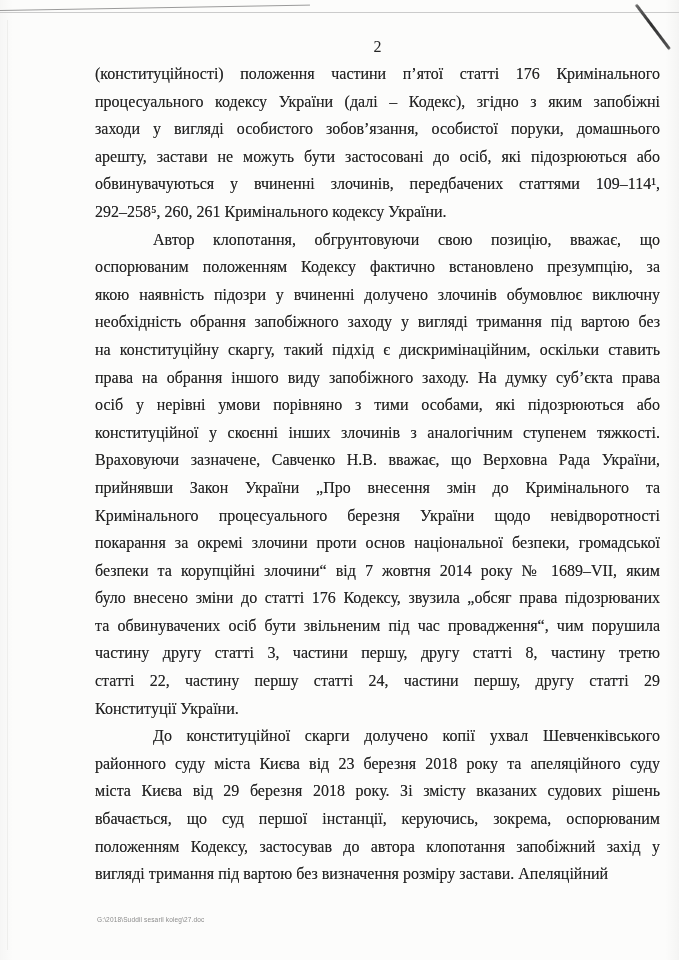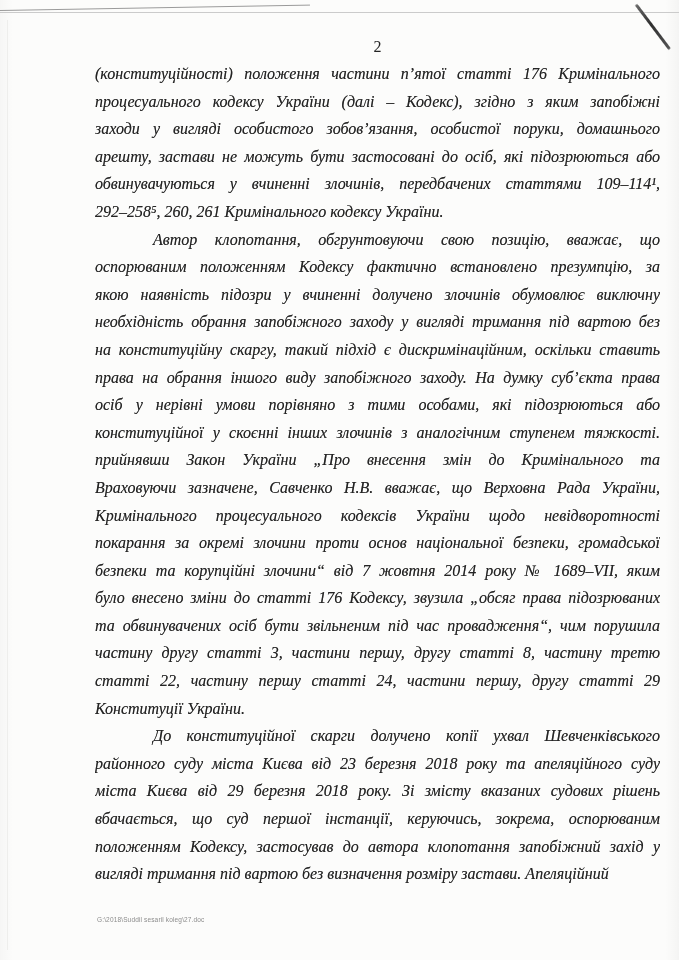--- a/index.html
+++ b/index.html
@@ -61,21 +61,21 @@
     color: var(--ink, #242424);
   }
   .text-block {
     position: absolute;
     left: 95px; top: 60px;
     width: 565px;
     color: var(--ink, #242424);
     font-size: 16px;
     text-shadow: 0 0 0.4px rgba(35,35,35,0.55);
   }
-  .paragraph { margin: 0; font-style: italic; }
+  .paragraph { margin: 0; }
   .line {
     height: 27.6px;
     line-height: 27.6px;
     text-align: justify;
     text-align-last: justify;
     overflow: hidden;
     white-space: normal;
   }
   .line.last {
     text-align-last: left;
@@ -115,23 +115,23 @@
       </div>
       <div class="paragraph">
         <div class="line indent">Автор клопотання, обгрунтовуючи свою позицію, вважає, що</div>
         <div class="line">оспорюваним положенням Кодексу фактично встановлено презумпцію, за</div>
         <div class="line">якою наявність підозри у вчиненні долучено злочинів обумовлює виключну</div>
         <div class="line">необхідність обрання запобіжного заходу у вигляді тримання під вартою без</div>
         <div class="line">на конституційну скаргу, такий підхід є дискримінаційним, оскільки ставить</div>
         <div class="line">права на обрання іншого виду запобіжного заходу. На думку суб’єкта права</div>
         <div class="line">осіб у нерівні умови порівняно з тими особами, які підозрюються або</div>
         <div class="line">конституційної у скоєнні інших злочинів з аналогічним ступенем тяжкості.</div>
+        <div class="line">Враховуючи зазначене, Савченко Н.В. вважає, що Верховна Рада України,</div>
         <div class="line">прийнявши Закон України „Про внесення змін до Кримінального та</div>
-        <div class="line">Враховуючи зазначене, Савченко Н.В. вважає, що Верховна Рада України,</div>
-        <div class="line">Кримінального процесуального кодексів України щодо невідворотності</div>
+        <div class="line">Кримінального процесуального березня України щодо невідворотності</div>
         <div class="line">покарання за окремі злочини проти основ національної безпеки, громадської</div>
         <div class="line">безпеки та корупційні злочини“ від 7 жовтня 2014 року № 1689–VII, яким</div>
         <div class="line">було внесено зміни до статті 176 Кодексу, звузила „обсяг права підозрюваних</div>
         <div class="line">та обвинувачених осіб бути звільненим під час провадження“, чим порушила</div>
         <div class="line">частину другу статті 3, частини першу, другу статті 8, частину третю</div>
         <div class="line">статті 22, частину першу статті 24, частини першу, другу статті 29</div>
         <div class="line last">Конституції України.</div>
       </div>
       <div class="paragraph">
         <div class="line indent">До конституційної скарги долучено копії ухвал Шевченківського</div>

